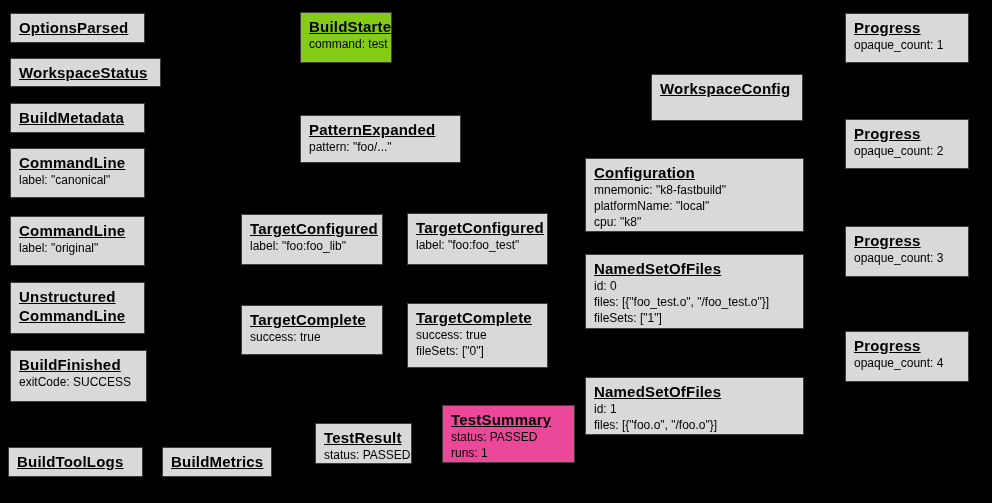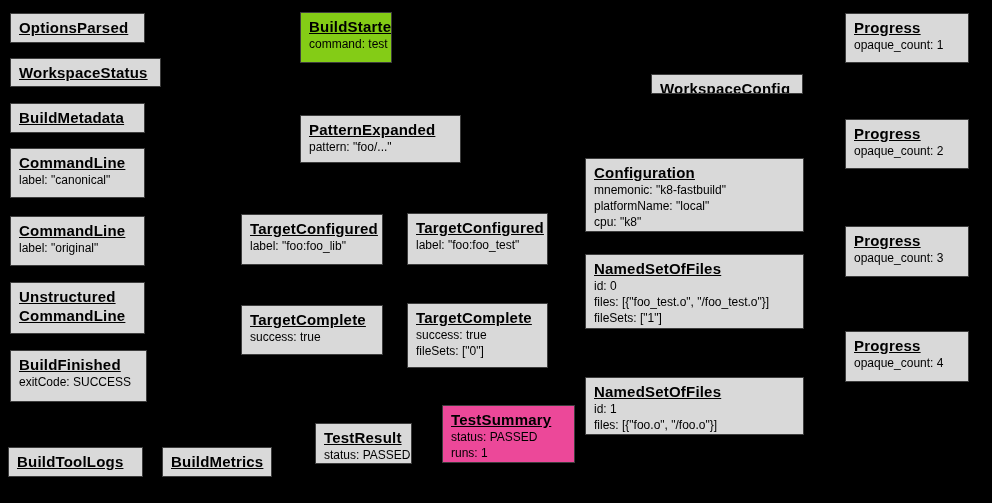--- a/index.html
+++ b/index.html
@@ -127,21 +127,21 @@
         <div class="box-line">status: PASSED</div>
       </div>
   </div>
     <div class="event-box" style="left: 442px; top: 405px; width: 133px; height: 58px; background: #ec4899; border-color: rgb(61, 61, 61);">
     <div class="box-title">TestSummary</div>
     <div class="box-fields">
         <div class="box-line">status: PASSED</div>
         <div class="box-line">runs: 1</div>
       </div>
   </div>
-    <div class="event-box" style="left: 651px; top: 74px; width: 152px; height: 20px; background: rgb(217, 217, 217); border-color: rgb(61, 61, 61);">
+    <div class="event-box" style="left: 651px; top: 74px; width: 152px; height: 47px; background: rgb(217, 217, 217); border-color: rgb(61, 61, 61);">
     <div class="box-title">WorkspaceConfig</div>
     <div class="box-fields"></div>
   </div>
     <div class="event-box" style="left: 585px; top: 158px; width: 219px; height: 74px; background: rgb(217, 217, 217); border-color: rgb(61, 61, 61);">
     <div class="box-title">Configuration</div>
     <div class="box-fields">
         <div class="box-line">mnemonic: "k8-fastbuild"</div>
         <div class="box-line">platformName: "local"</div>
         <div class="box-line">cpu: "k8"</div>
       </div>

